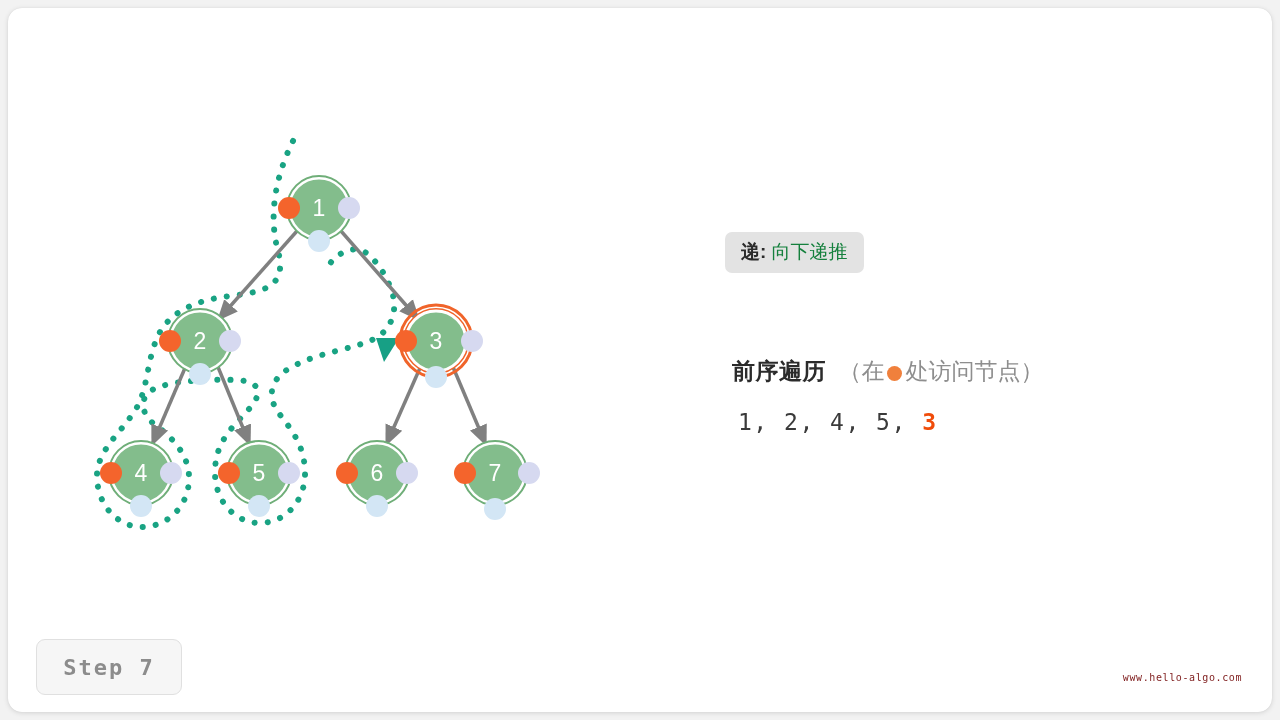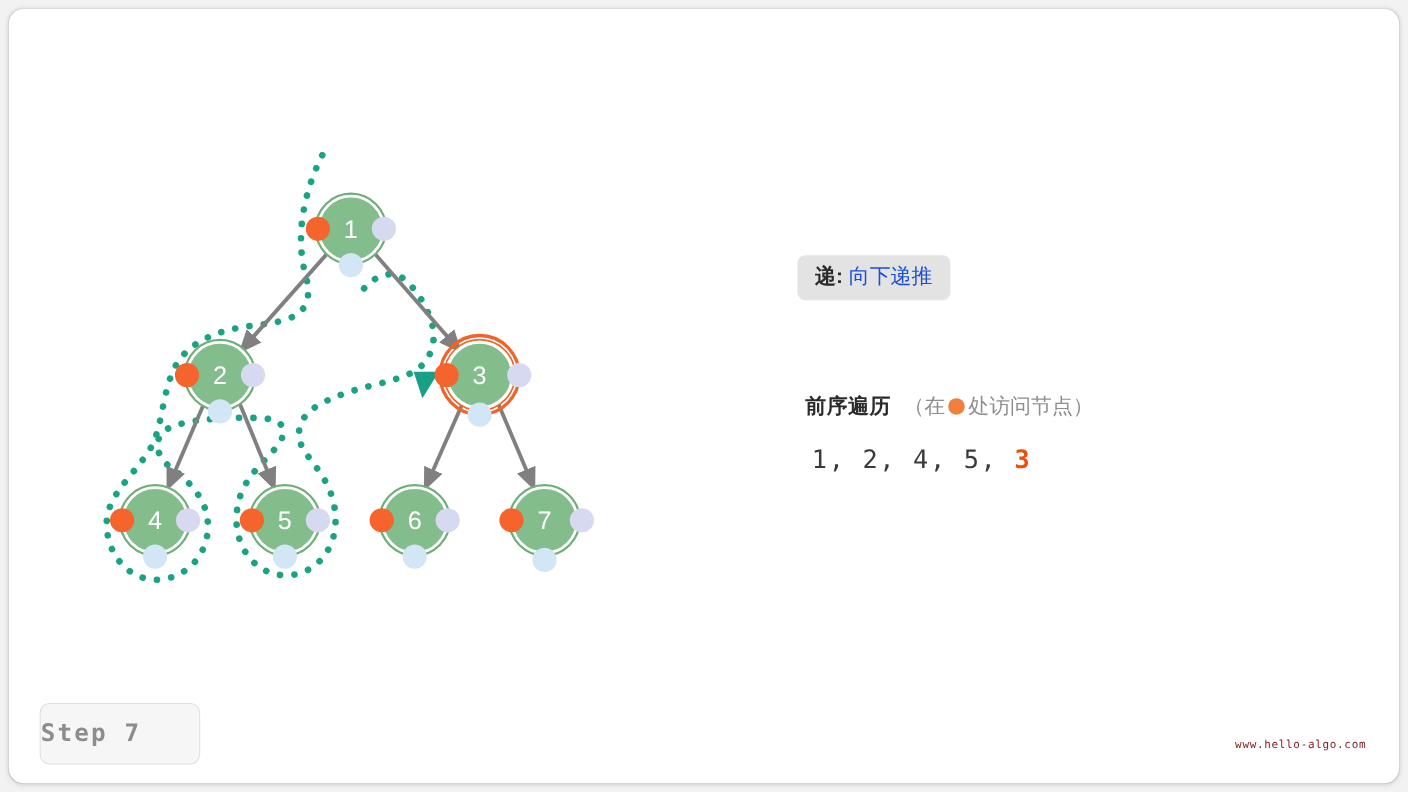--- a/index.html
+++ b/index.html
@@ -57,30 +57,30 @@
   #legend-gui-wrap {
     display: inline-block;
     padding: 10px 16px 12px 16px;
     margin-top: 2px;
   }
   .legend-key {
     font-weight: bold;
     color: #2b2b2b;
   }
   .legend-val {
-    color: #1d4ed8;
+    color: #15803d;
   }
   #order-block {
     position: absolute;
     left: 726px;
     top: 360px;
     width: 480px;
   }
   #order-title-row {
-    font-size: 19px;
+    font-size: 23px;
     white-space: nowrap;
     line-height: 1;
     padding-left: 6px;
   }
   #order-title {
     font-weight: bold;
     color: #2b2b2b;
     letter-spacing: 0.5px;
   }
   #order-note {
@@ -114,21 +114,21 @@
     position: absolute;
     left: 36px;
     top: 639px;
     width: 144px;
     height: 54px;
     background: #f6f6f6;
     border: 1px solid #e0e0e0;
     border-radius: 9px;
     display: flex;
     align-items: center;
-    justify-content: flex-start;
+    justify-content: center;
   }
   #step-label {
     font-family: "DejaVu Sans Mono", "Liberation Mono", monospace;
     font-size: 22px;
     font-weight: bold;
     color: #8c8c8c;
     letter-spacing: 2px;
   }
   
   #watermark {

